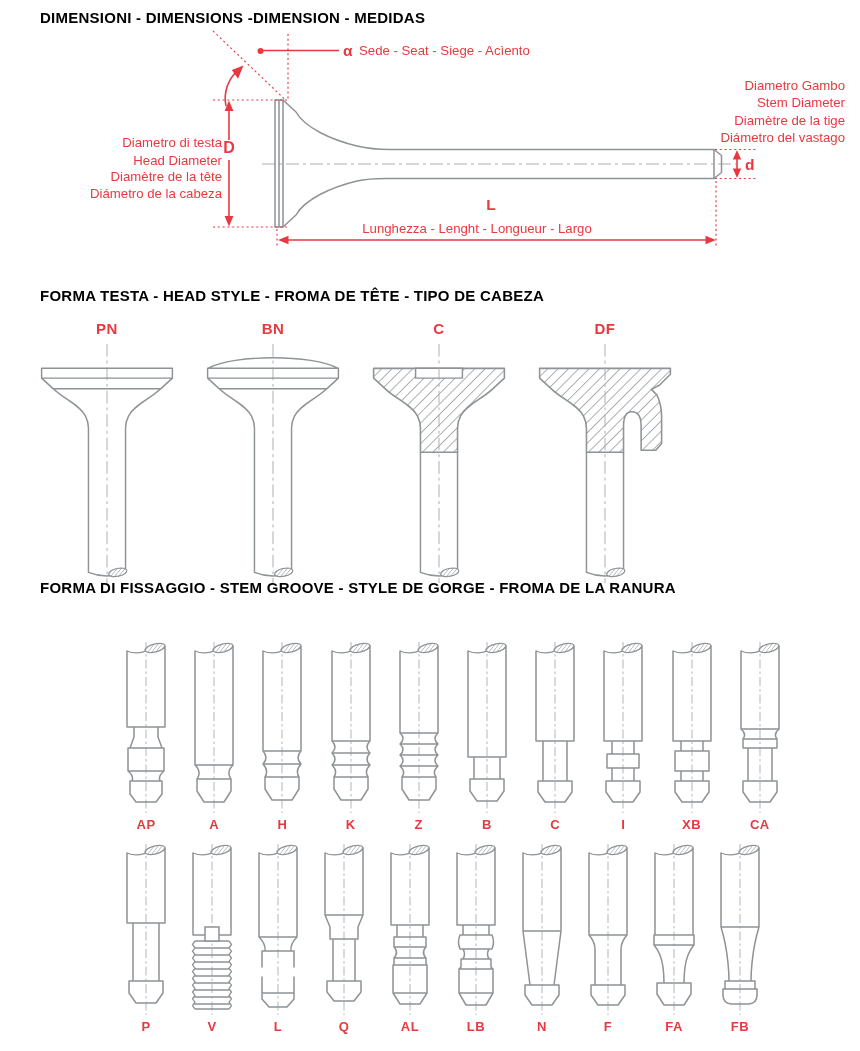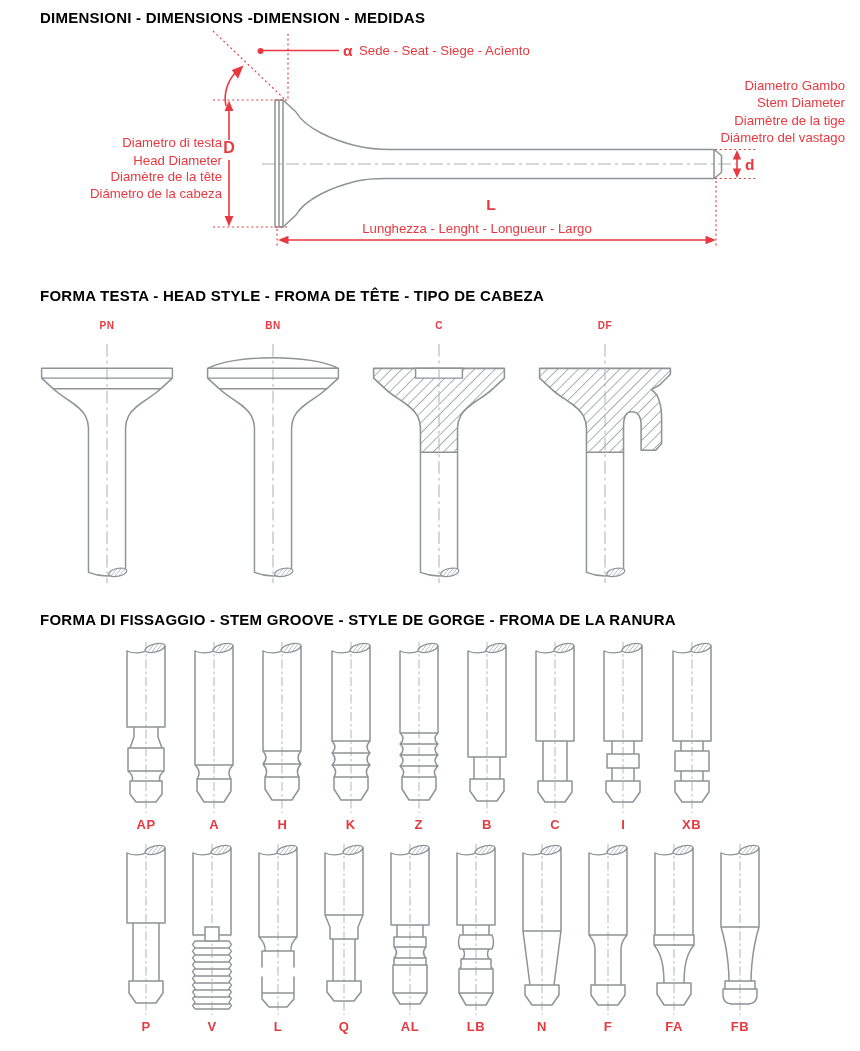--- a/index.html
+++ b/index.html
@@ -16,21 +16,21 @@
   .red-dot{stroke:#E83940;stroke-width:1.15;fill:none;stroke-dasharray:2 2.8;}
   .red-fill{fill:#E83940;stroke:none;}
   .g{stroke:#8E9396;stroke-width:1.5;fill:none;stroke-linejoin:round;stroke-linecap:round;}
   .gthin{stroke:#8E9396;stroke-width:1.3;fill:none;}
   .cl{stroke:#A9ADAF;stroke-width:1;fill:none;stroke-dasharray:13 4 3 4;}
   .hatchfill{fill:url(#h45);stroke:#8E9396;stroke-width:1.6;stroke-linejoin:round;}
   .whitefill{fill:#fff;stroke:none;}
   .wstroke{fill:#fff;stroke:#8E9396;stroke-width:1.5;}
   #head-row{position:absolute;top:320px;left:24px;width:830px;display:flex;}
   .hcell{width:166px;text-align:center;}
-  .hlabel{font-weight:bold;font-size:10px;color:#E83940;height:22px;letter-spacing:.5px;}
+  .hlabel{font-weight:bold;font-size:15px;color:#E83940;height:22px;letter-spacing:.5px;}
   .headfig{display:block;margin:0 auto;}
   #groove-row-1{position:absolute;top:641px;left:112px;width:682px;display:flex;}
   #groove-row-2{position:absolute;top:843px;left:113px;width:726px;display:flex;}
   .scell1{width:68.2px;text-align:center;}
   .scell2{width:66px;text-align:center;}
   .stem{display:block;margin:0 auto;}
   .slabel{font-weight:bold;font-size:13px;color:#E83940;margin-top:1px;letter-spacing:.5px;}
 </style>
 </head>
 <body>
@@ -158,21 +158,21 @@
       <path class="hatchfill" d="M18,27 H152 V33 L141,44 L132.5,48.5 L138,54 C141.5,61 143,69 143,77 V104 L137,111 H122 V86
                                  C122,76 118,71.5 112.5,71.5 C107,71.5 104,77 104,86 V113 H66 V88
                                  C66,84 65.2,80.5 63,76 C57,64 40,58 30,48 L18,37 Z"></path>
       <path class="g" d="M66,113 V236 M104,113 V236 M66,236 Q85,243.5 104,236"></path>
       <line class="cl" x1="85" y1="2" x2="85" y2="247"></line>
       <ellipse cx="96" cy="236" rx="9.5" ry="4" transform="rotate(-12 96 236)" fill="url(#hfine)" stroke="#8E9396" stroke-width="1.2"></ellipse>
     </svg>
   </div>
 </div>
 
-<div class="title" id="t3" style="top:611px">FORMA DI FISSAGGIO - STEM GROOVE - STYLE DE GORGE - FROMA DE LA RANURA</div>
+<div class="title" id="t3" style="top:579px">FORMA DI FISSAGGIO - STEM GROOVE - STYLE DE GORGE - FROMA DE LA RANURA</div>
 
 <div id="groove-row-1">
   <div class="scell1">
     <svg class="stem" width="66" height="175" viewBox="0 0 66 175">
       <use href="#stemcl"></use>
         <use href="#stemcap"></use>
       <path class="g" d="M14,10 V86 H52 V5 M21,86 V96 M45,86 V96 M21,96 L17,107 M45,96 L49,107
                          M15,107 H51 M15,107 V130 M51,107 V130 M15,130 H51
                          M15,130 Q21,135 19,140 M51,130 Q45,135 47,140
                          M17,140 H49 M17,140 V153 L23,161 H43 L49,153 V140"></path>
@@ -251,20 +251,30 @@
   </div>
   <div class="scell1">
     <svg class="stem" width="66" height="175" viewBox="0 0 66 175">
       <use href="#stemcl"></use>
         <use href="#stemcap"></use>
       <path class="g" d="M14,10 V100 H52 V5 M22,100 V110 M44,100 V110 M16,110 H50 M16,110 V130 M50,110 V130
                          M16,130 H50 M22,130 V140 M44,130 V140
                          M16,140 H50 M16,140 V151 L23,161 H43 L50,151 V140"></path>
     </svg>
     <div class="slabel">XB</div>
+  </div>
+  <div class="scell1">
+    <svg class="stem" width="66" height="175" viewBox="0 0 66 175">
+      <use href="#stemcl"></use>
+        <use href="#stemcap"></use>
+      <path class="g" d="M14,10 V88 H52 V5 M14,88 Q20,93 16,98 M52,88 Q46,93 50,98 M16,98 H50
+                         M16,98 V107 M50,98 V107 M16,107 H50 M21,107 V140 M45,107 V140
+                         M16,140 H50 M16,140 V151 L23,161 H43 L50,151 V140"></path>
+    </svg>
+    <div class="slabel">CA</div>
   </div>
 </div>
 
 <div id="groove-row-2">
   <div class="scell2">
     <svg class="stem" width="66" height="175" viewBox="0 0 66 175">
       <use href="#stemcl"></use>
         <use href="#stemcap"></use>
       <path class="g" d="M14,10 V80 H52 V5 M20,80 V138 M46,80 V138
                          M16,138 H50 M16,138 V150 L23,160 H43 L50,150 V138"></path>

